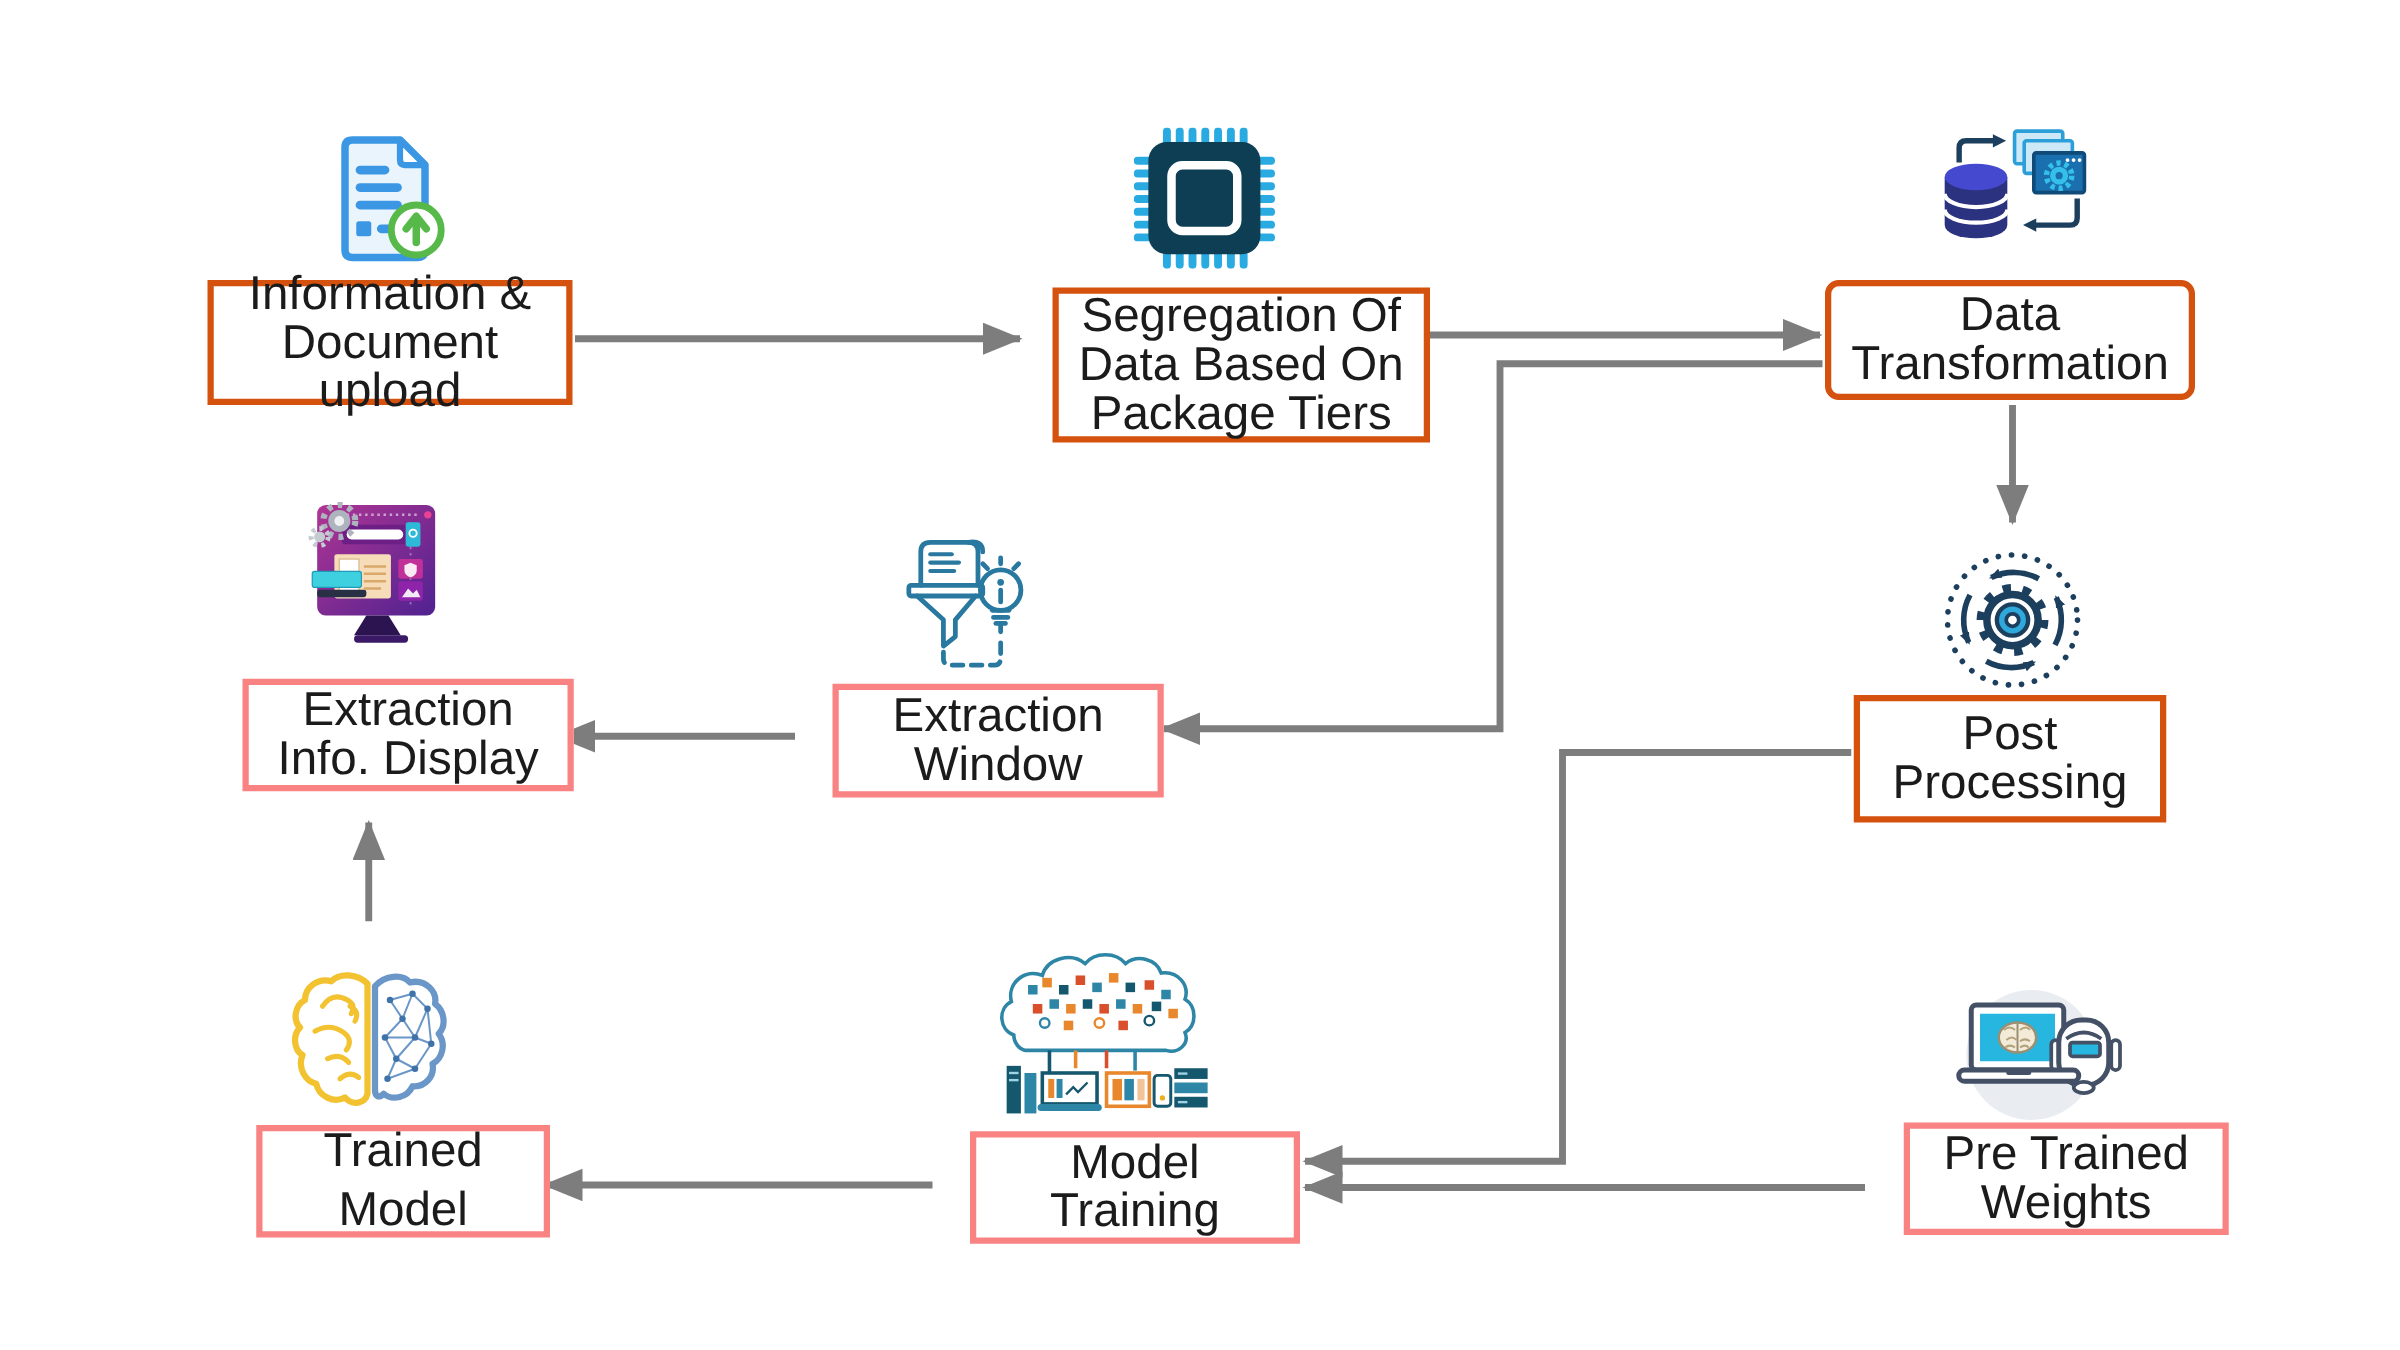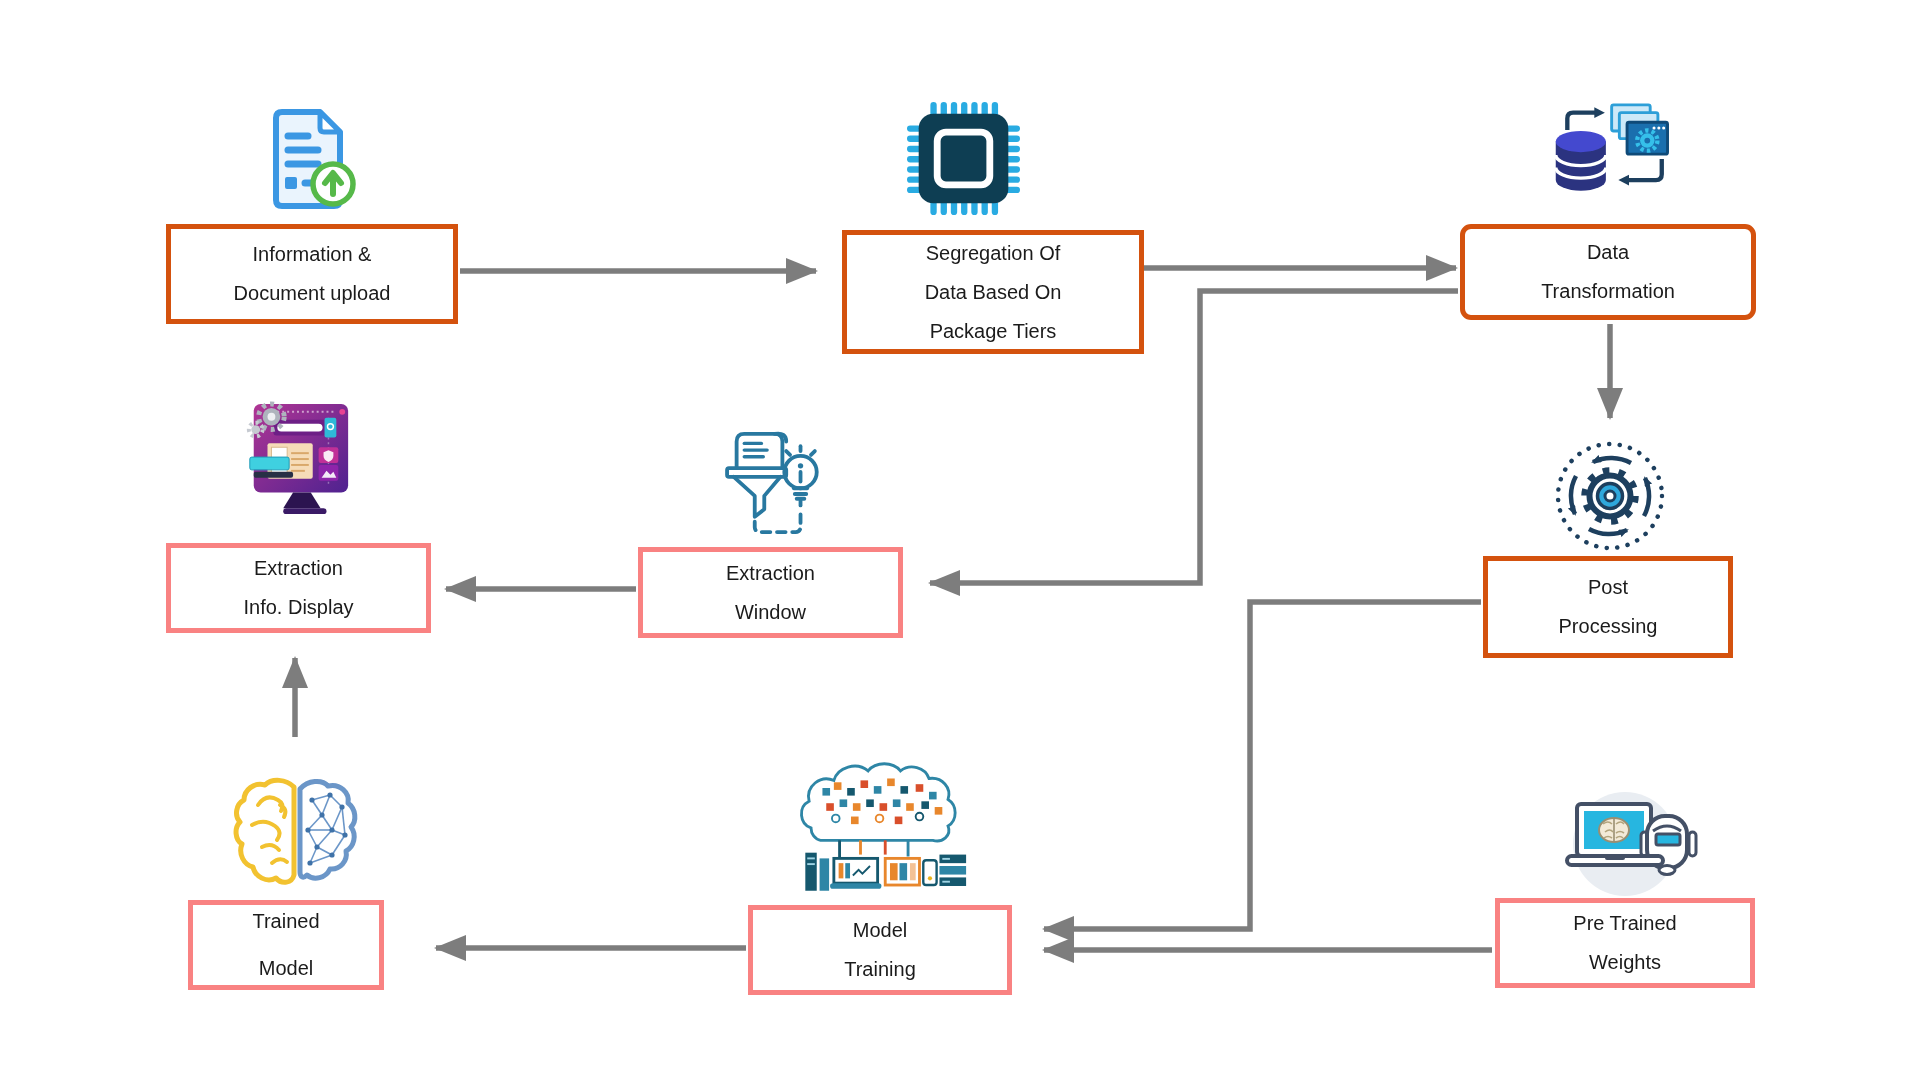--- a/index.html
+++ b/index.html
@@ -2,22 +2,22 @@
 <html style="--orange: #d4520e; --pink: #f98282;"><head>
 <meta charset="utf-8">
 <style>
   html,body{margin:0;padding:0;background:#fff;}
   #canvas{position:relative;width:1920px;height:1080px;background:#fff;overflow:hidden;
           font-family:"Liberation Sans",sans-serif;color:#1b1b1b;}
   #connectors{position:absolute;left:0;top:0;width:1920px;height:1080px;}
   .node{position:absolute;display:flex;align-items:center;justify-content:center;
         background:#fff;box-sizing:border-box;text-align:center;}
   .node.orange{border:5px solid var(--orange,#d4520e);}
-  .node.pink{border:5px solid var(--pink,#f98282);}
-  .node-label{white-space:pre-line;font-size:20px;line-height:39px;color:#1b1b1b;}
+  .node.pink{border:5px solid var(--pink,#f98282);margin-left:28px;}
+  .node-label{white-space:pre-line;font-size:38px;line-height:39px;color:#1b1b1b;}
   .node-label.tall{line-height:47px;}
   .icon{position:absolute;}
   .icon svg{display:block;width:100%;height:100%;}
 </style>
 </head>
 <body>
 
 <div id="canvas">
 
   <svg id="connectors" viewBox="0 0 1920 1080">
@@ -354,21 +354,21 @@
   <div class="node pink" style="left:638px;top:547px;width:265px;height:91px;">
     <div class="node-label">Extraction
 Window</div>
   </div>
 
   <div class="node orange" style="left:1483px;top:556px;width:250px;height:102px;">
     <div class="node-label">Post
 Processing</div>
   </div>
 
-  <div class="node pink" style="left:188px;top:900px;width:196px;height:90px;">
+  <div class="node pink" style="left:177px;top:900px;width:235px;height:90px;">
     <div class="node-label tall">Trained
 Model</div>
   </div>
 
   <div class="node pink" style="left:748px;top:905px;width:264px;height:90px;">
     <div class="node-label">Model
 Training</div>
   </div>
 
   <div class="node pink" style="left:1495px;top:898px;width:260px;height:90px;">

